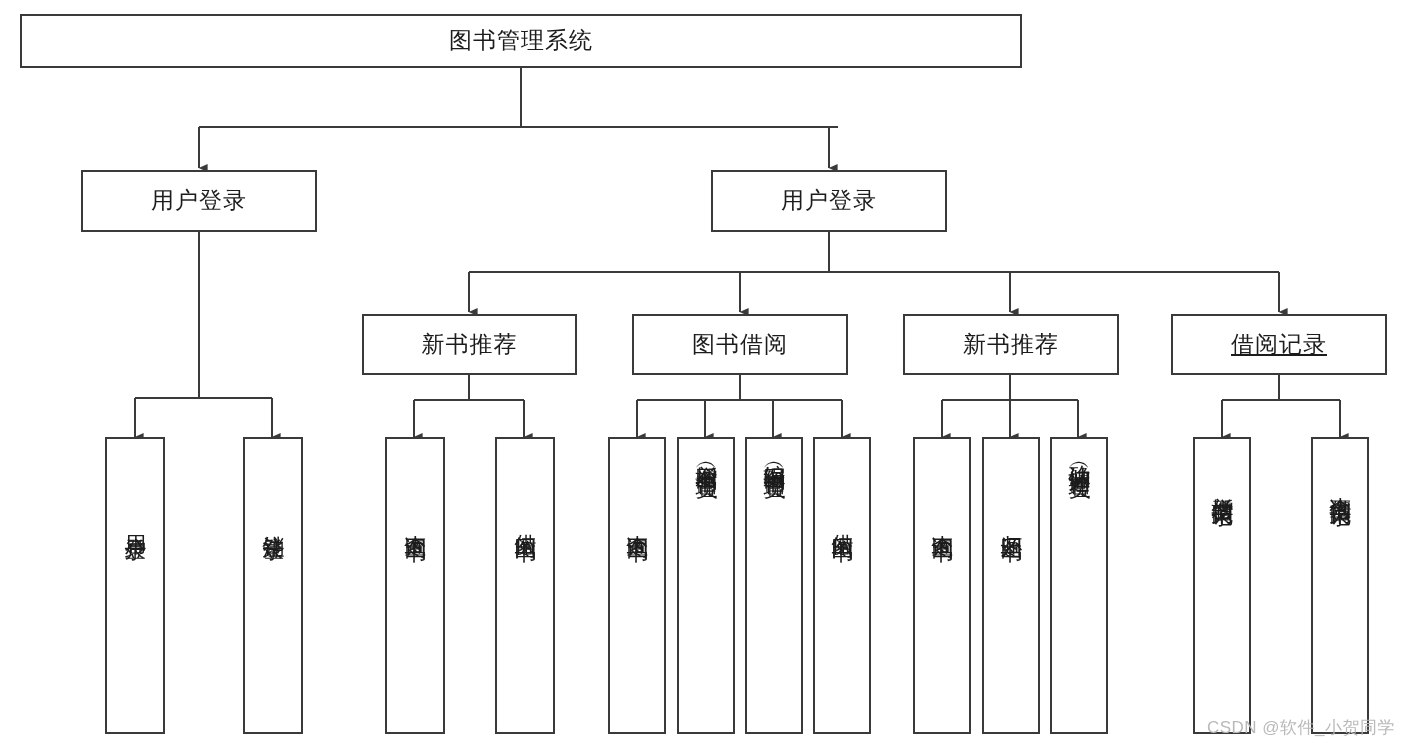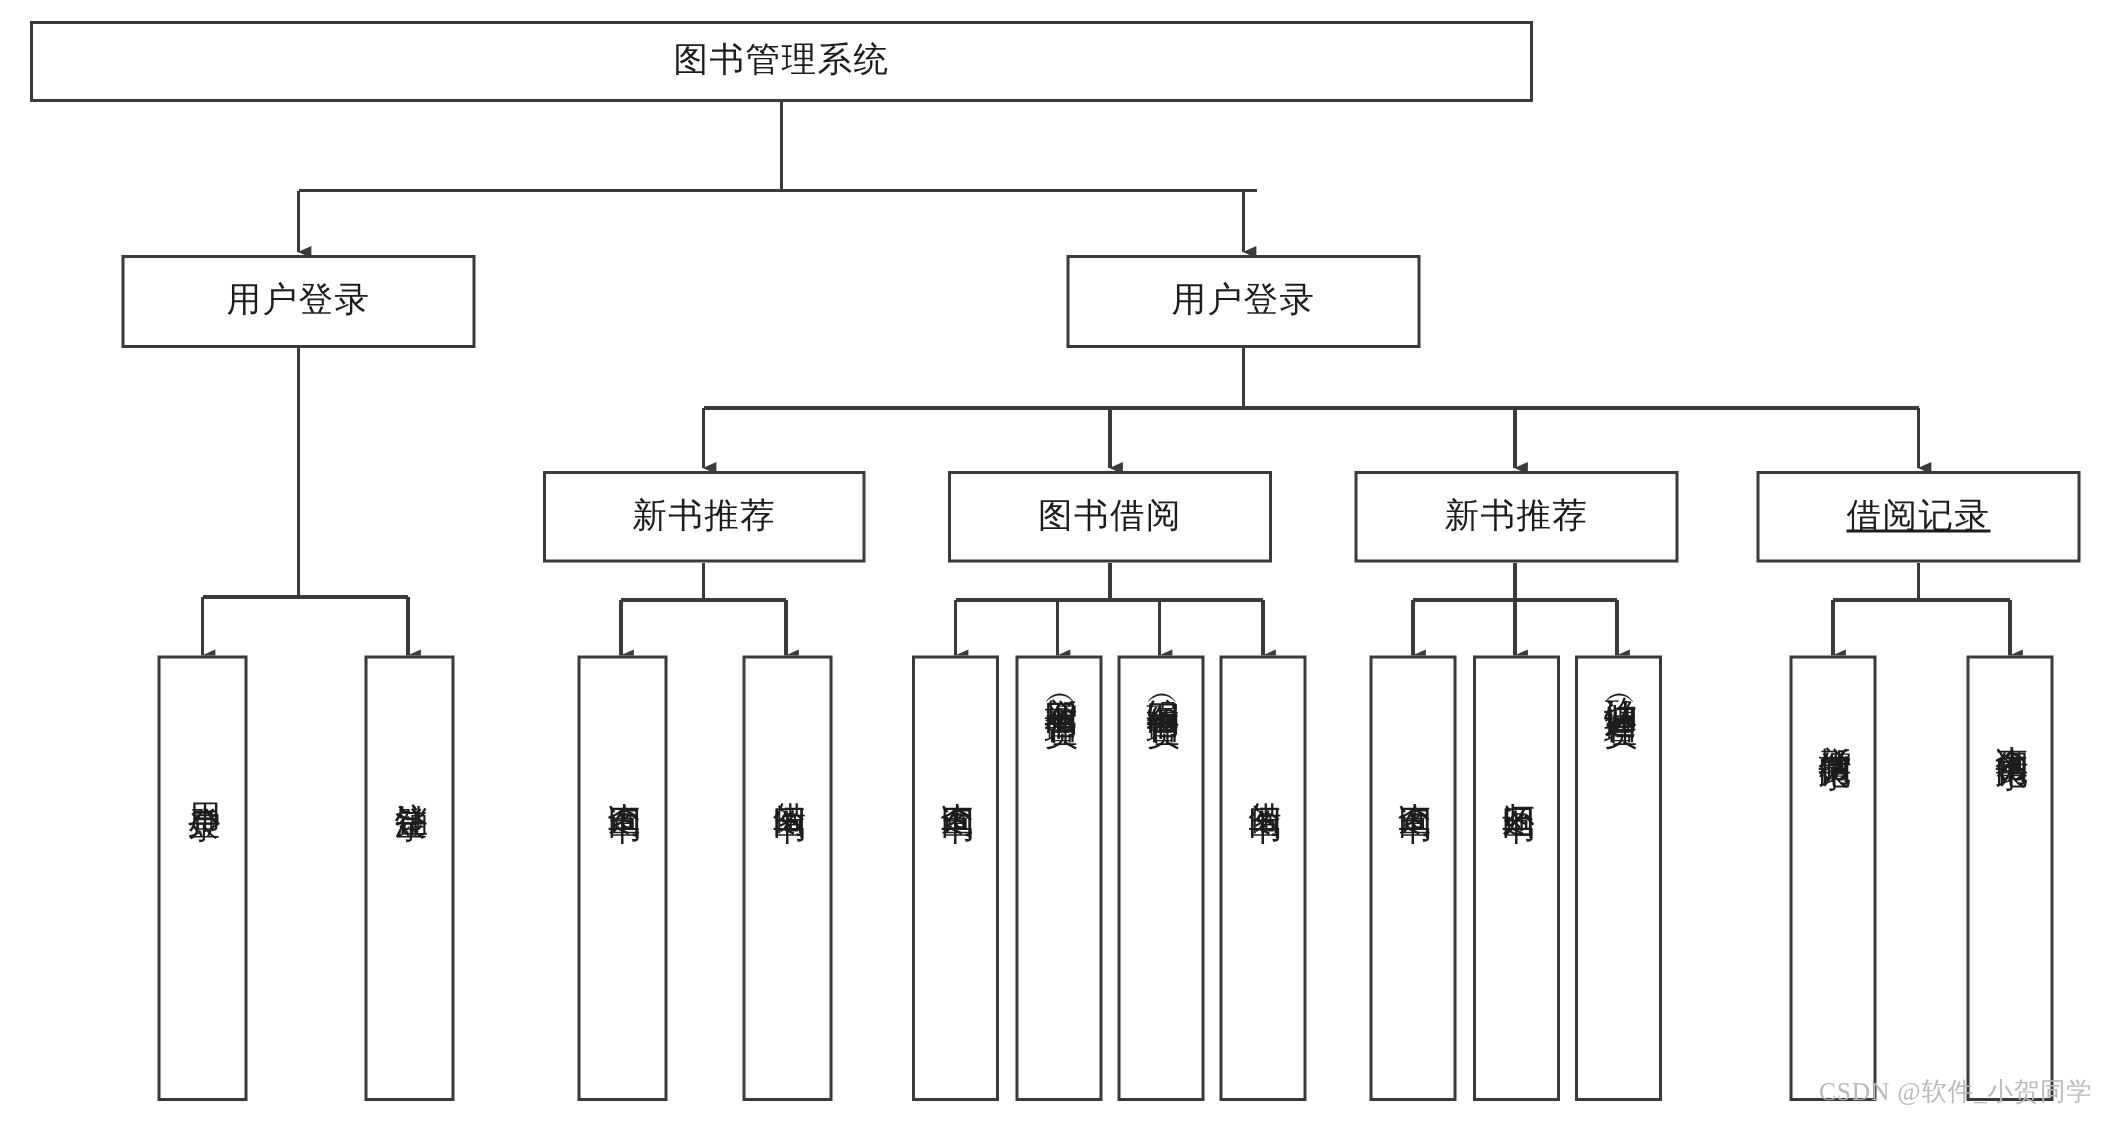--- a/index.html
+++ b/index.html
@@ -61,21 +61,21 @@
     margin-top: 0;
   }
   #watermark {
     position: absolute;
     right: 10px;
     bottom: 8px;
     font-size: 17px;
     color: #b9b9b9;
     letter-spacing: 0.5px;
     white-space: nowrap;
-    font-family: Liberation Serif, serif;
+    font-family: Liberation Sans, sans-serif;
   }
 </style>
 </head>
 <body>
 
 <div id="diagram-root">
 
   <svg class="connectors" viewBox="0 0 1405 747">
     <defs>
       <marker id="arrowhead" markerWidth="9" markerHeight="10" refX="4.2" refY="9.2" orient="auto-start-reverse" markerUnits="userSpaceOnUse">

